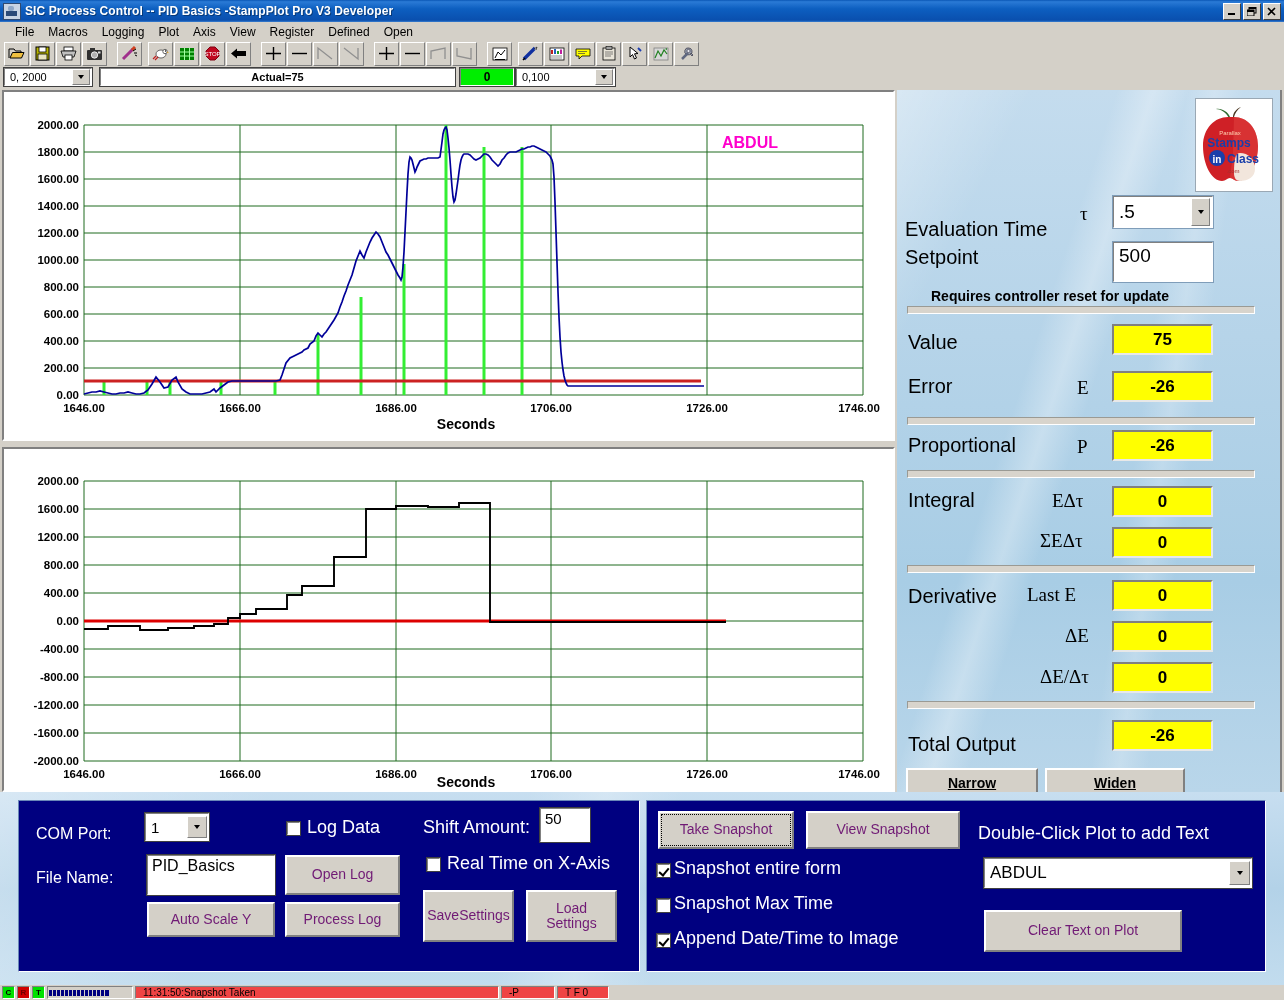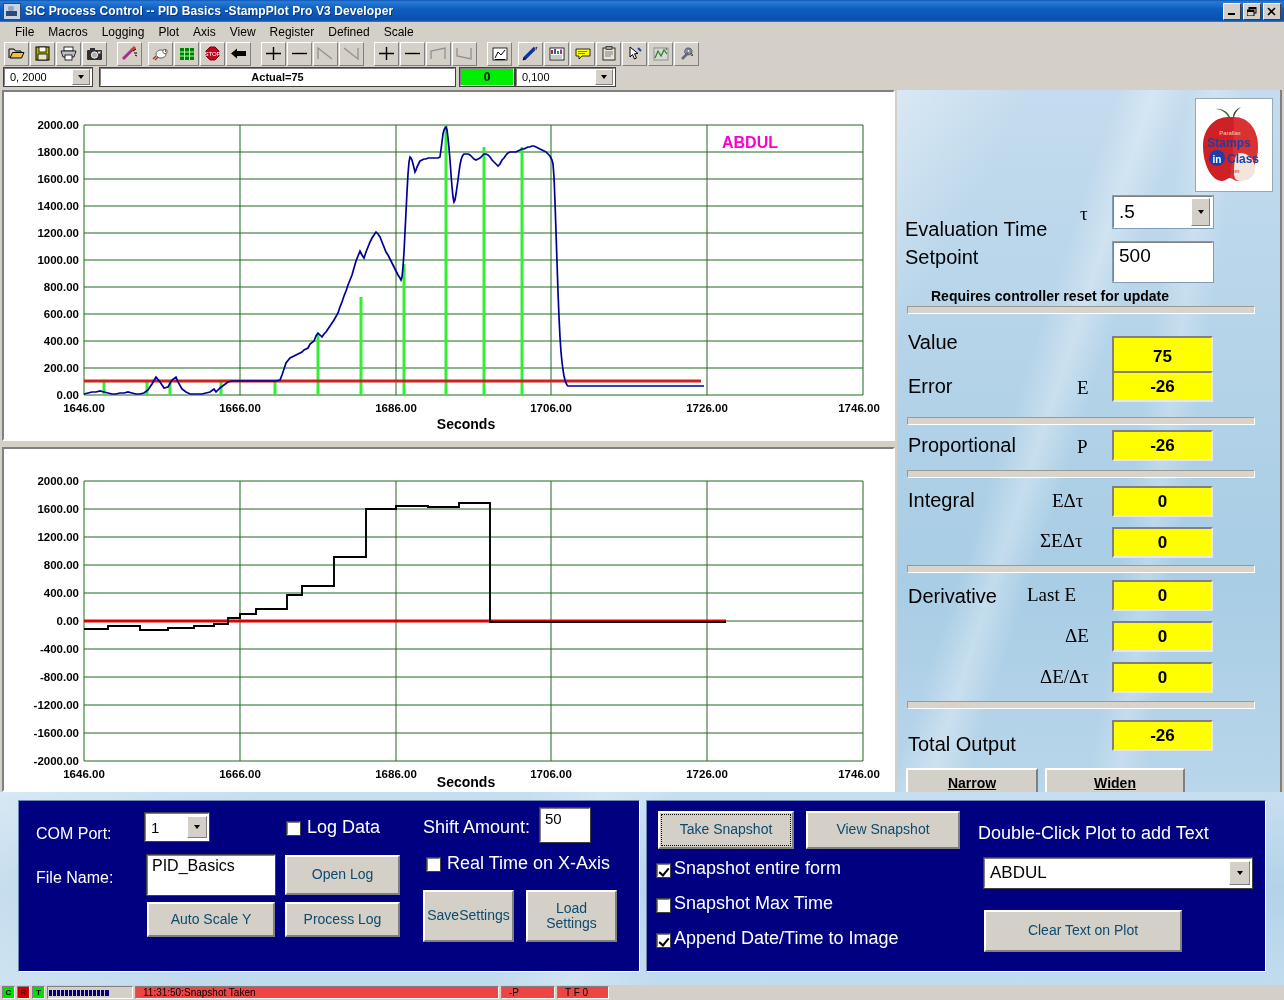--- a/index.html
+++ b/index.html
@@ -207,21 +207,21 @@
   }
   .cbox.filled{background:#ffffff;}
   .cbox.filled:after{
     content:"";position:absolute;left:2px;top:2px;width:7px;height:7px;background:#ffffff;
   }
   .nbtn{
     position:absolute;background:#d4d0c8;
     border-top:2px solid #ffffff;border-left:2px solid #ffffff;
     border-right:2px solid #808080;border-bottom:2px solid #808080;
     display:flex;align-items:center;justify-content:center;
-    font-size:14px;color:#0c4a6e;box-sizing:border-box;line-height:1.1;
+    font-size:14px;color:#701a75;box-sizing:border-box;line-height:1.1;
   }
   .nbtn.focus{outline:1px dotted #000;outline-offset:-4px;}
 
   
   #statusbar{
     position:absolute;left:0;top:985px;width:1284px;height:15px;
     background:#d4d0c8;display:flex;align-items:center;padding-left:2px;
   }
   .sb-led{
     width:13px;height:13px;margin-right:2px;
@@ -277,21 +277,21 @@
 
   <div class="menubar">
     <div class="menu-item">File</div>
     <div class="menu-item">Macros</div>
     <div class="menu-item">Logging</div>
     <div class="menu-item">Plot</div>
     <div class="menu-item">Axis</div>
     <div class="menu-item">View</div>
     <div class="menu-item">Register</div>
     <div class="menu-item">Defined</div>
-    <div class="menu-item">Scale</div>
+    <div class="menu-item">Open</div>
   </div>
 
   <div class="toolbar">
 
     <div class="tb-btn">
       <svg width="17" height="15">
           <path d="M1,12 L1,3 L6,3 L7.5,5 L13,5 L13,6.5" fill="none" stroke="#000" stroke-width="1"></path>
           <path d="M2,12 L4.5,6.5 L16,6.5 L13.5,12 Z" fill="#f0c040" stroke="#000" stroke-width="1"></path>
         </svg>
     </div>
@@ -638,21 +638,21 @@
     <div class="pid-label" style="position:absolute;left:8px;top:156px;">Setpoint</div>
     <div class="whitebox" style="position:absolute;left:216px;top:152px;width:100px;height:40px;align-items:flex-start;">
       <span class="wval" style="padding-top:2px;">500</span>
     </div>
 
     <div class="note" style="left:34px;top:198px;">Requires controller reset for update</div>
 
     <div class="divider" style="left:10px;top:216px;width:348px;"></div>
 
     <div class="pid-label" style="position:absolute;left:11px;top:241px;">Value</div>
-    <div class="yellowbox" style="position:absolute;left:215px;top:246px;width:101px;height:42px;">75</div>
+    <div class="yellowbox" style="position:absolute;left:215px;top:234px;width:101px;height:31px;">75</div>
 
     <div class="pid-label" style="position:absolute;left:11px;top:285px;">Error</div>
     <div class="pid-sym" style="position:absolute;left:180px;top:287px;">E</div>
     <div class="yellowbox" style="position:absolute;left:215px;top:281px;width:101px;height:31px;">-26</div>
 
     <div class="divider" style="left:10px;top:327px;width:348px;"></div>
 
     <div class="pid-label" style="position:absolute;left:11px;top:344px;">Proportional</div>
     <div class="pid-sym" style="position:absolute;left:180px;top:346px;">P</div>
     <div class="yellowbox" style="position:absolute;left:215px;top:340px;width:101px;height:31px;">-26</div>

